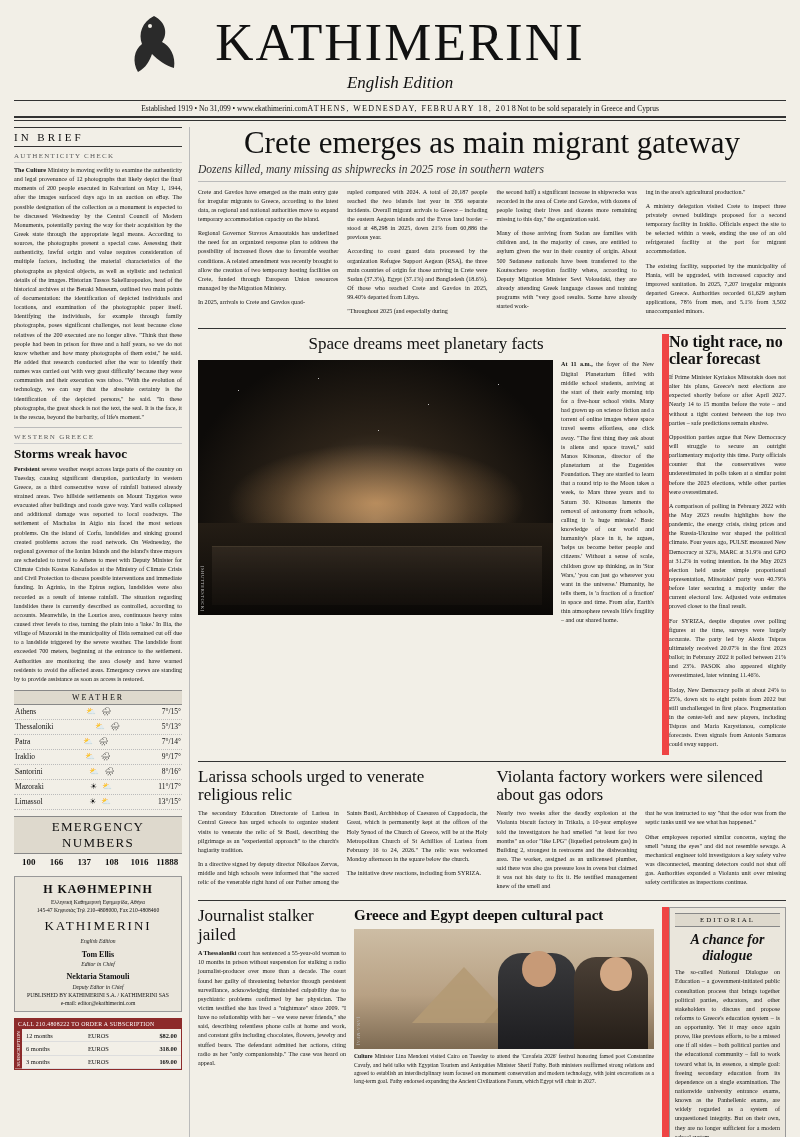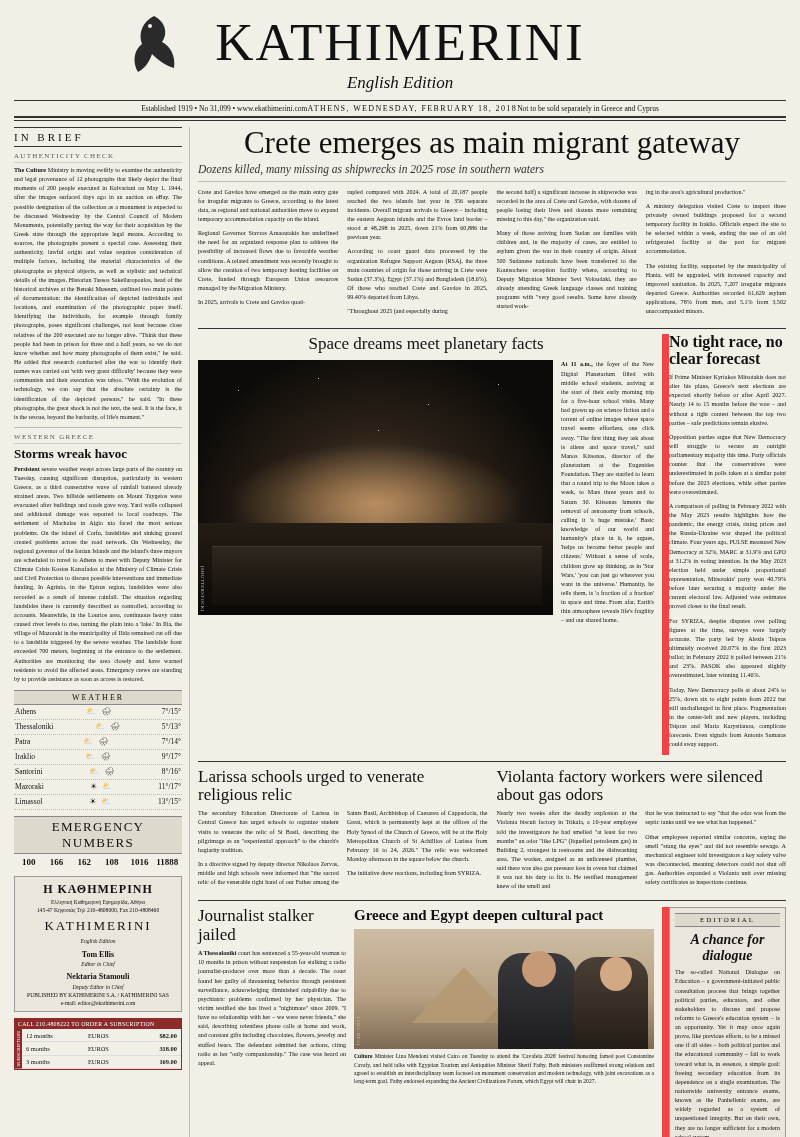--- a/index.html
+++ b/index.html
@@ -190,21 +190,21 @@
               <span>⛅</span>
             </span>
           <span>13°/15°</span>
         </div>
       </div>
 
       <div class="em-hd">EMERGENCY NUMBERS</div>
       <div class="em-row">
         <span>100</span>
         <span>166</span>
-        <span>162</span>
+        <span>137</span>
         <span>108</span>
         <span>1016</span>
         <span>11888</span>
       </div>
 
       <div class="imprint">
         <div class="gr">Η ΚΑΘΗΜΕΡΙΝΗ</div>
         <div>Ελληνική Καθημερινή Εφημερίδα, Αθήνα</div>
         <div>145-47 Κηφισιάς Τηλ 210-4808000, Fax 210-4808460</div>
         <div class="gr2">KATHIMERINI</div>

